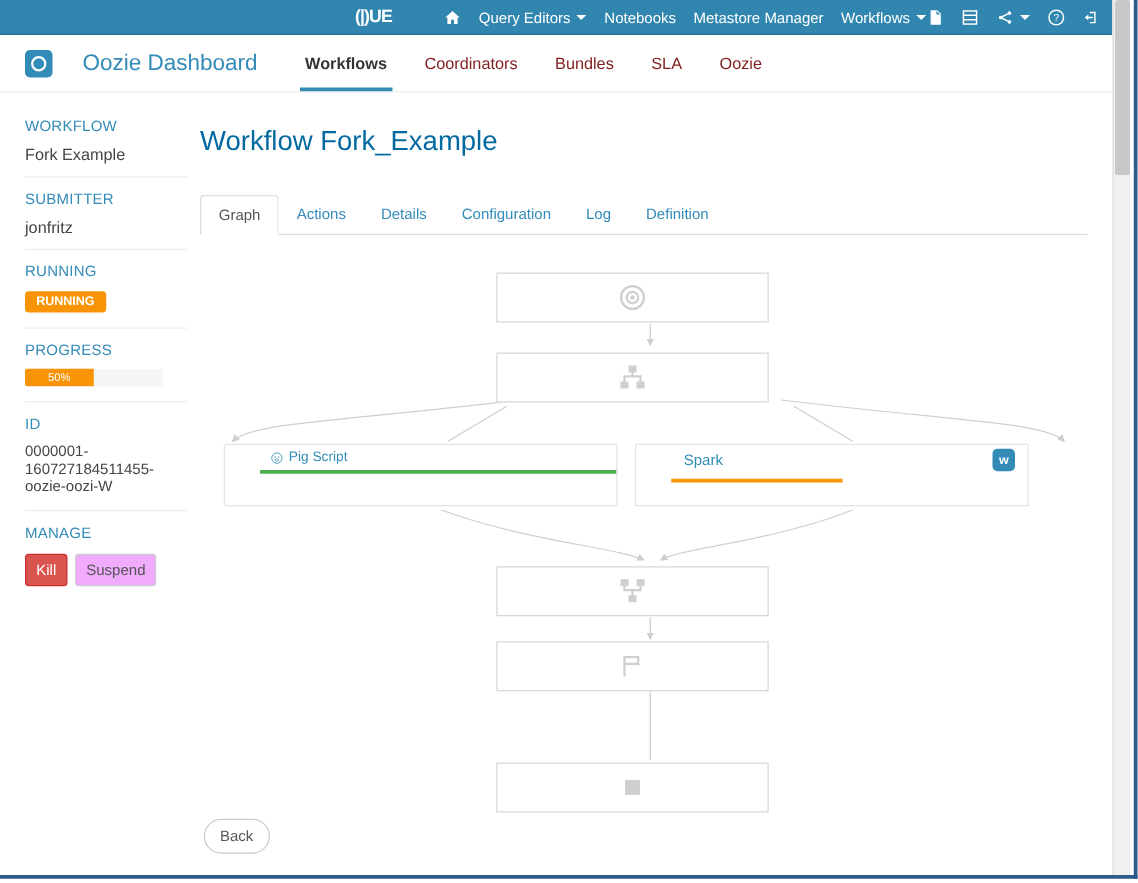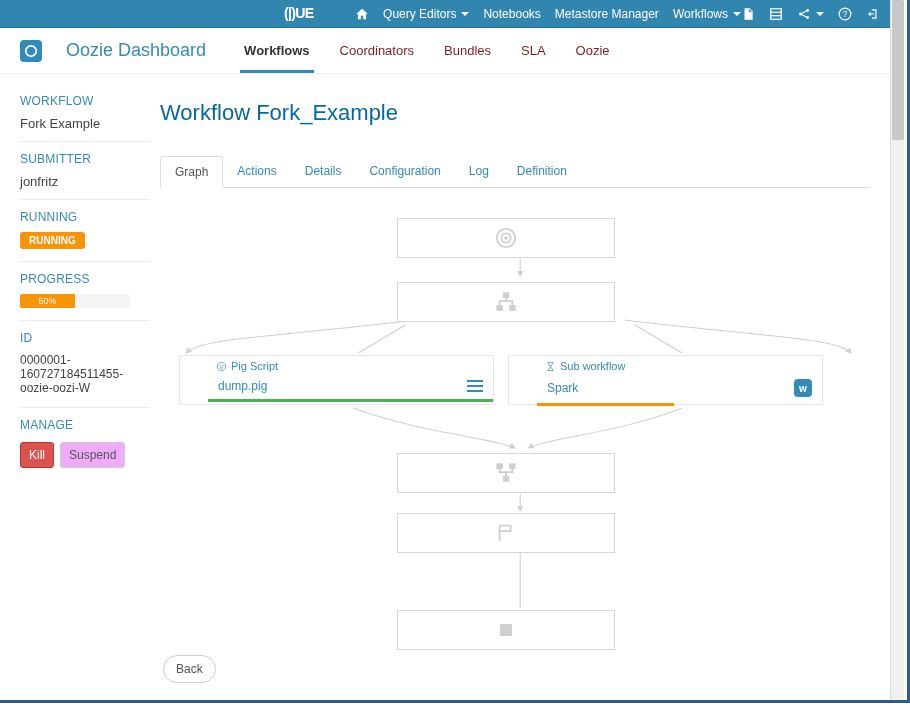--- a/index.html
+++ b/index.html
@@ -234,38 +234,24 @@
           <div class="card" style="left:19px;top:167px;">
             <div class="card-header">
               <svg viewBox="0 0 24 24">
                   <circle cx="12" cy="12" r="9" fill="none" stroke="#338bb8" stroke-width="1.5"></circle>
                   <circle cx="9" cy="10" r="1.2" fill="#338bb8"></circle>
                   <circle cx="15" cy="10" r="1.2" fill="#338bb8"></circle>
                   <ellipse cx="12" cy="15" rx="3" ry="2" fill="none" stroke="#338bb8" stroke-width="1.2"></ellipse>
                 </svg>
               <span>Pig Script</span>
             </div>
-            <div class="card-body">
-              <span>dump.pig</span>
-              <span class="bars-icon">
-                  <span></span>
-                  <span></span>
-                  <span></span>
-                </span>
-            </div>
             <div class="stripe stripe-green"></div>
           </div>
 
           <div class="card" style="left:348px;top:167px;">
-            <div class="card-header">
-              <svg viewBox="0 0 24 24">
-                  <path d="M6 3 L18 3 L12 12 L18 21 L6 21 L12 12 Z" fill="none" stroke="#338bb8" stroke-width="1.5"></path>
-                </svg>
-              <span>Sub workflow</span>
-            </div>
             <div class="card-body">
               <span>Spark</span>
               <span class="badge-round">w</span>
             </div>
             <div class="stripe stripe-orange-partial"></div>
           </div>
 
           <div class="node-box" style="left:237px;top:265px;width:218px;">
             <svg viewBox="0 0 24 24">
                 <rect x="2" y="2" width="6" height="5" fill="#cfcfcf"></rect>

